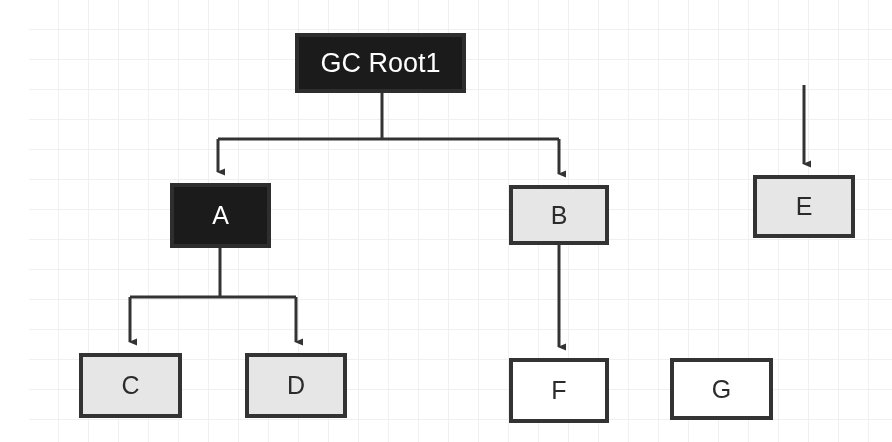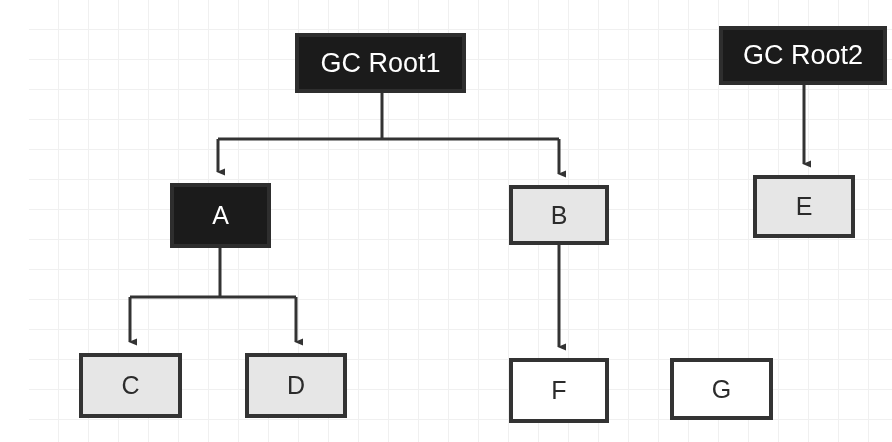--- a/index.html
+++ b/index.html
@@ -92,23 +92,20 @@
     <path d="M 101 297 L 101 342" fill="none" stroke="#333333" stroke-width="3" marker-end="url(#arrowhead)"></path>
     <path d="M 267 297 L 267 342" fill="none" stroke="#333333" stroke-width="3" marker-end="url(#arrowhead)"></path>
 
     <path d="M 530 245 L 530 347" fill="none" stroke="#333333" stroke-width="3" marker-end="url(#arrowhead)"></path>
   </svg>
 
   <div class="node root" style="left:266px; top:33px; width:171px; height:60px;">
     <span>GC Root1</span>
   </div>
 
-  <div class="node root" style="left:690px; top:26px; width:168px; height:59px;">
-    <span>GC Root2</span>
-  </div>
 
   <div class="node reachable-dark" style="left:141px; top:183px; width:101px; height:65px;">
     <span>A</span>
   </div>
 
   <div class="node reachable-light" style="left:480px; top:185px; width:100px; height:60px;">
     <span>B</span>
   </div>
 
   <div class="node reachable-light" style="left:724px; top:175px; width:102px; height:63px;">

